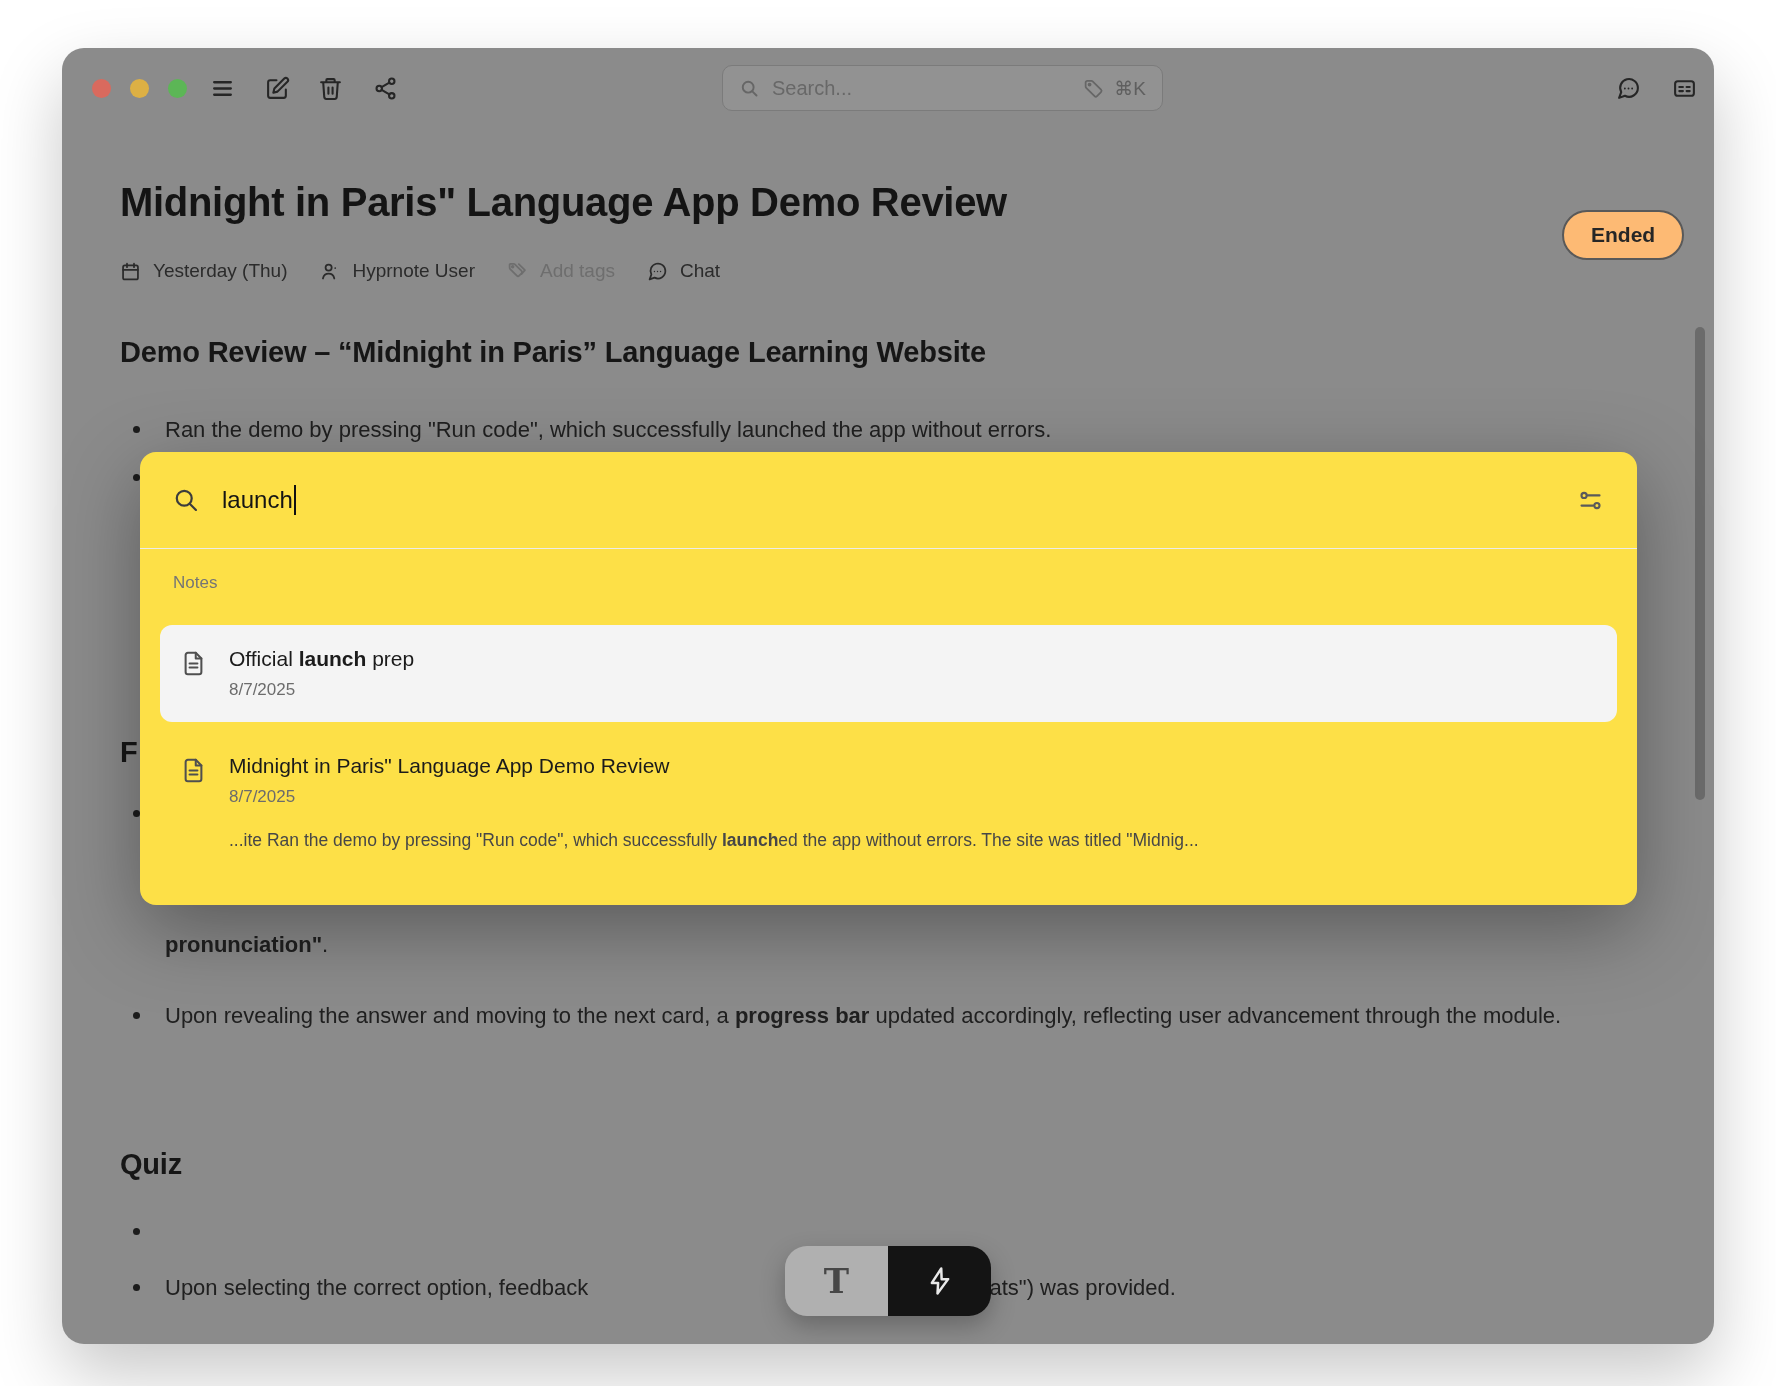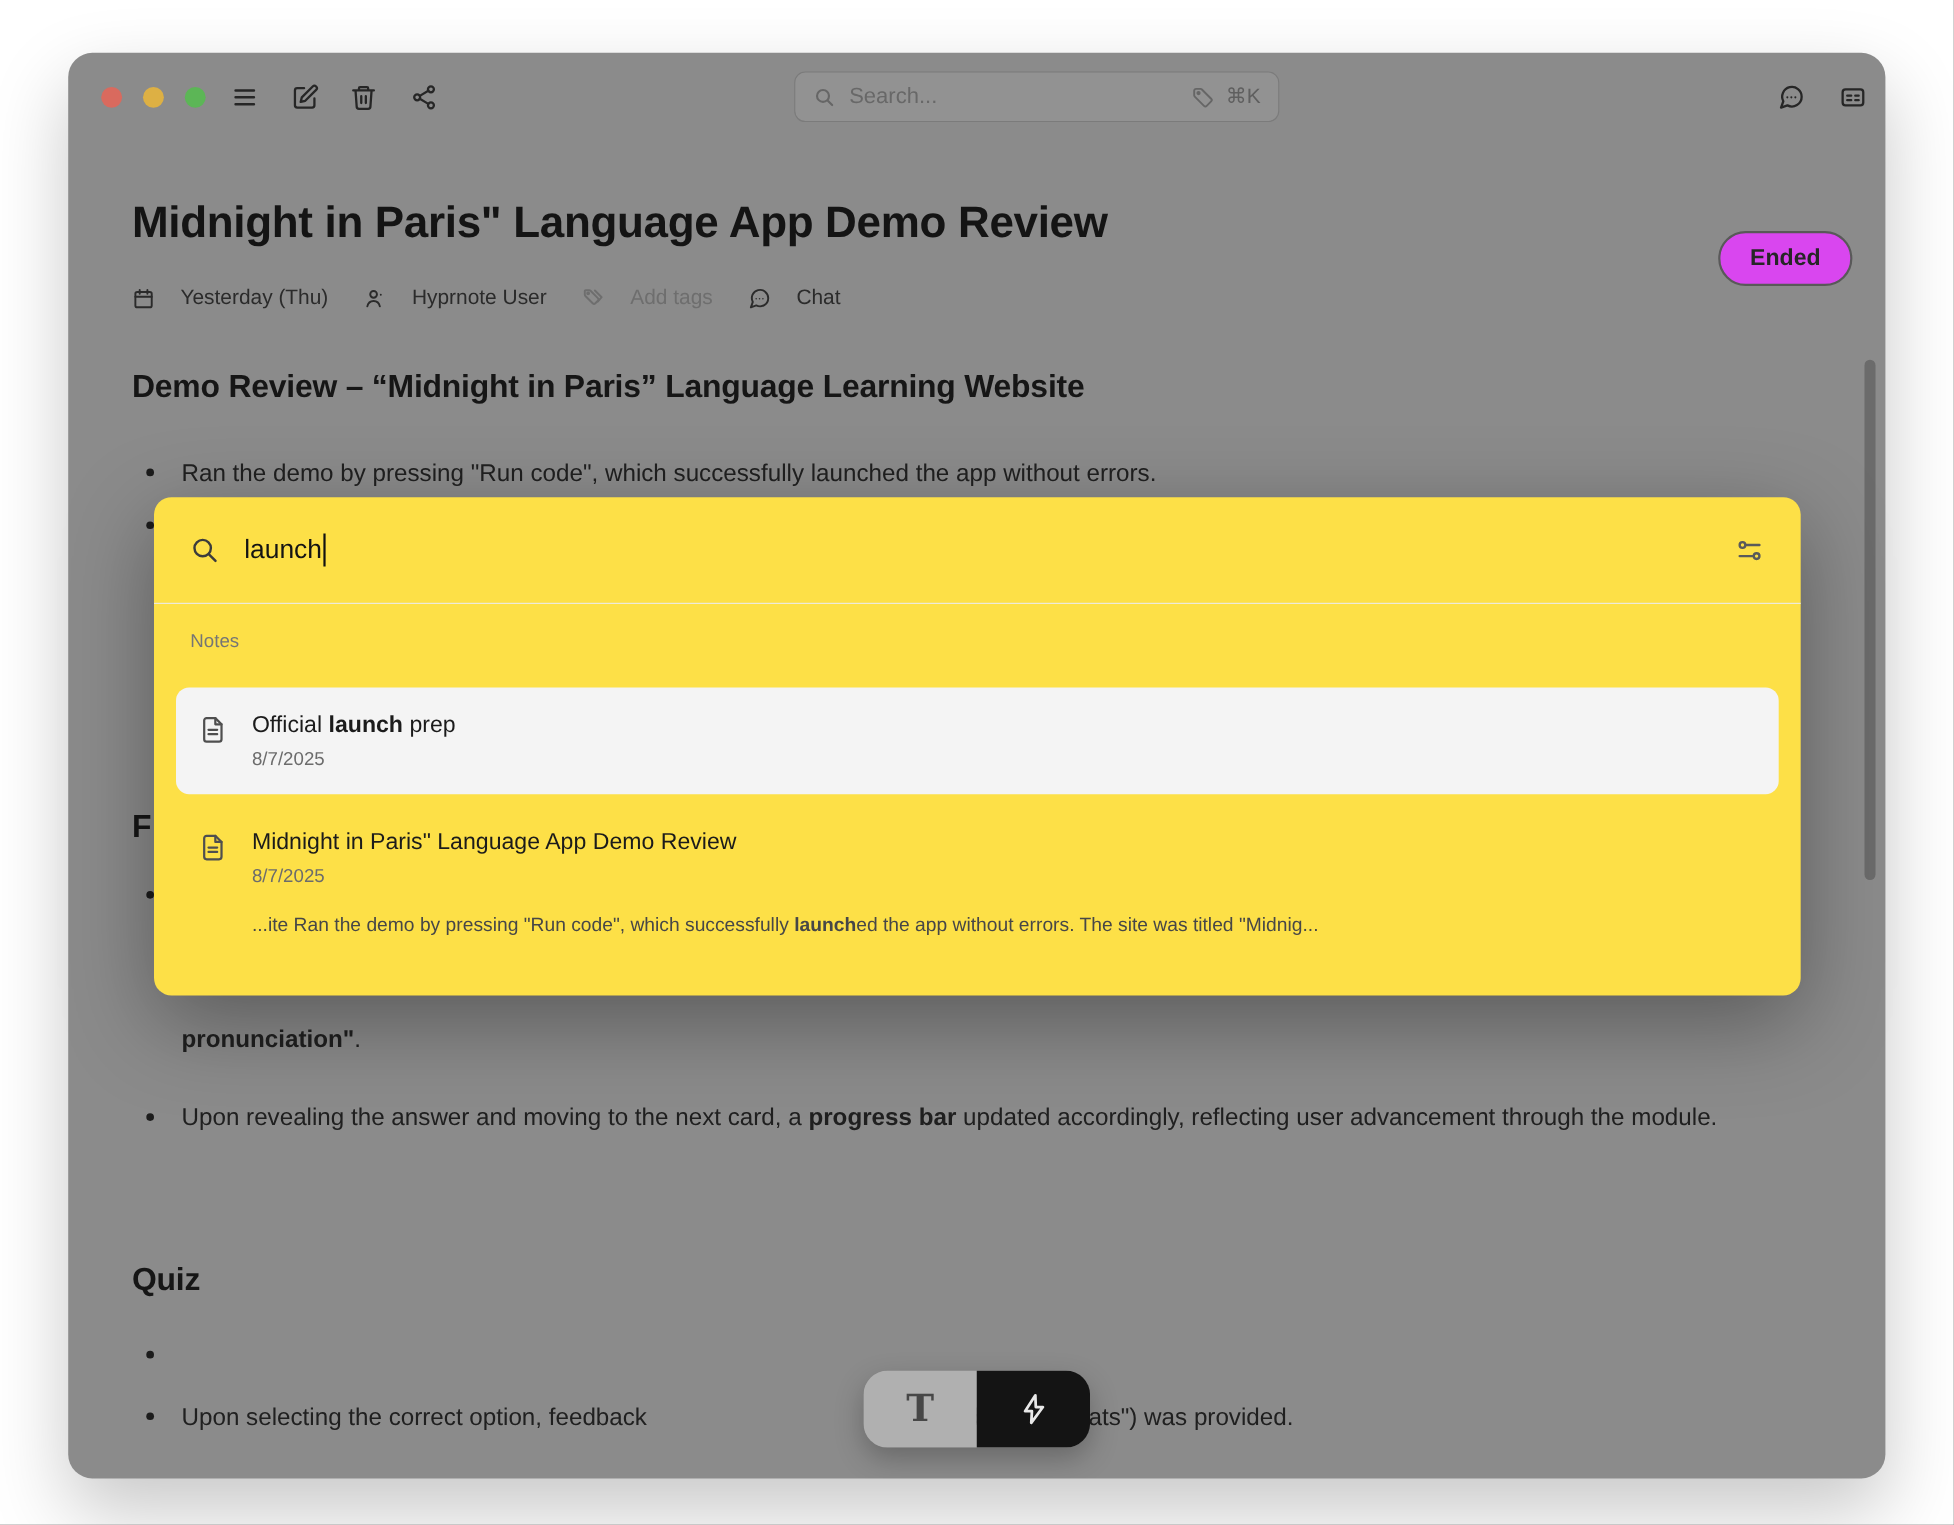--- a/index.html
+++ b/index.html
@@ -28,24 +28,24 @@
     border:1.5px solid #7b7b7b;border-radius:10px;background:#929292;
     display:flex;align-items:center;padding:0 16px;color:#666666;
   }
   .tb-search .ph{font-size:20px;color:#686868;margin-left:12px;flex:1;}
   .tb-search .kbd{font-size:19px;color:#5f5f5f;margin-left:10px;}
   .tb-search svg{flex:none;}
   
   .note-title{position:absolute;left:58px;top:132px;font-size:40px;font-weight:700;color:#141414;letter-spacing:-.3px;}
   .ended{
     position:absolute;left:1500px;top:162px;padding:11px 27px;border:2.5px solid #595959;
-    border-radius:32px;font-size:21px;font-weight:600;color:#262626;background:#d946ef;
+    border-radius:32px;font-size:21px;font-weight:600;color:#262626;background:#fdba74;
   }
   .meta{position:absolute;left:58px;top:212px;display:flex;align-items:center;gap:32px;font-size:19px;color:#2b2b2b;}
-  .meta .m-item{display:flex;align-items:center;gap:23px;}
+  .meta .m-item{display:flex;align-items:center;gap:12px;}
   .meta svg{width:21px;height:21px;color:#2b2b2b;}
   .meta .muted, .meta .muted svg{color:#6e6e6e;}
   
   .h2{position:absolute;left:58px;font-size:29px;font-weight:700;color:#161616;letter-spacing:-.2px;}
   .bullet{position:absolute;left:71px;display:flex;align-items:flex-start;font-size:22px;color:#202020;line-height:47px;width:1470px;}
   .dot{flex:none;width:7px;height:7px;border-radius:50%;background:#1c1c1c;margin:20px 25px 0 0;}
   .stray-dot{position:absolute;width:7px;height:7px;border-radius:50%;background:#1c1c1c;}
   .cont-line{position:absolute;left:103px;font-size:22px;color:#202020;}
   .split{display:flex;align-items:flex-start;}
   .gap-spacer{flex:none;width:215px;}

